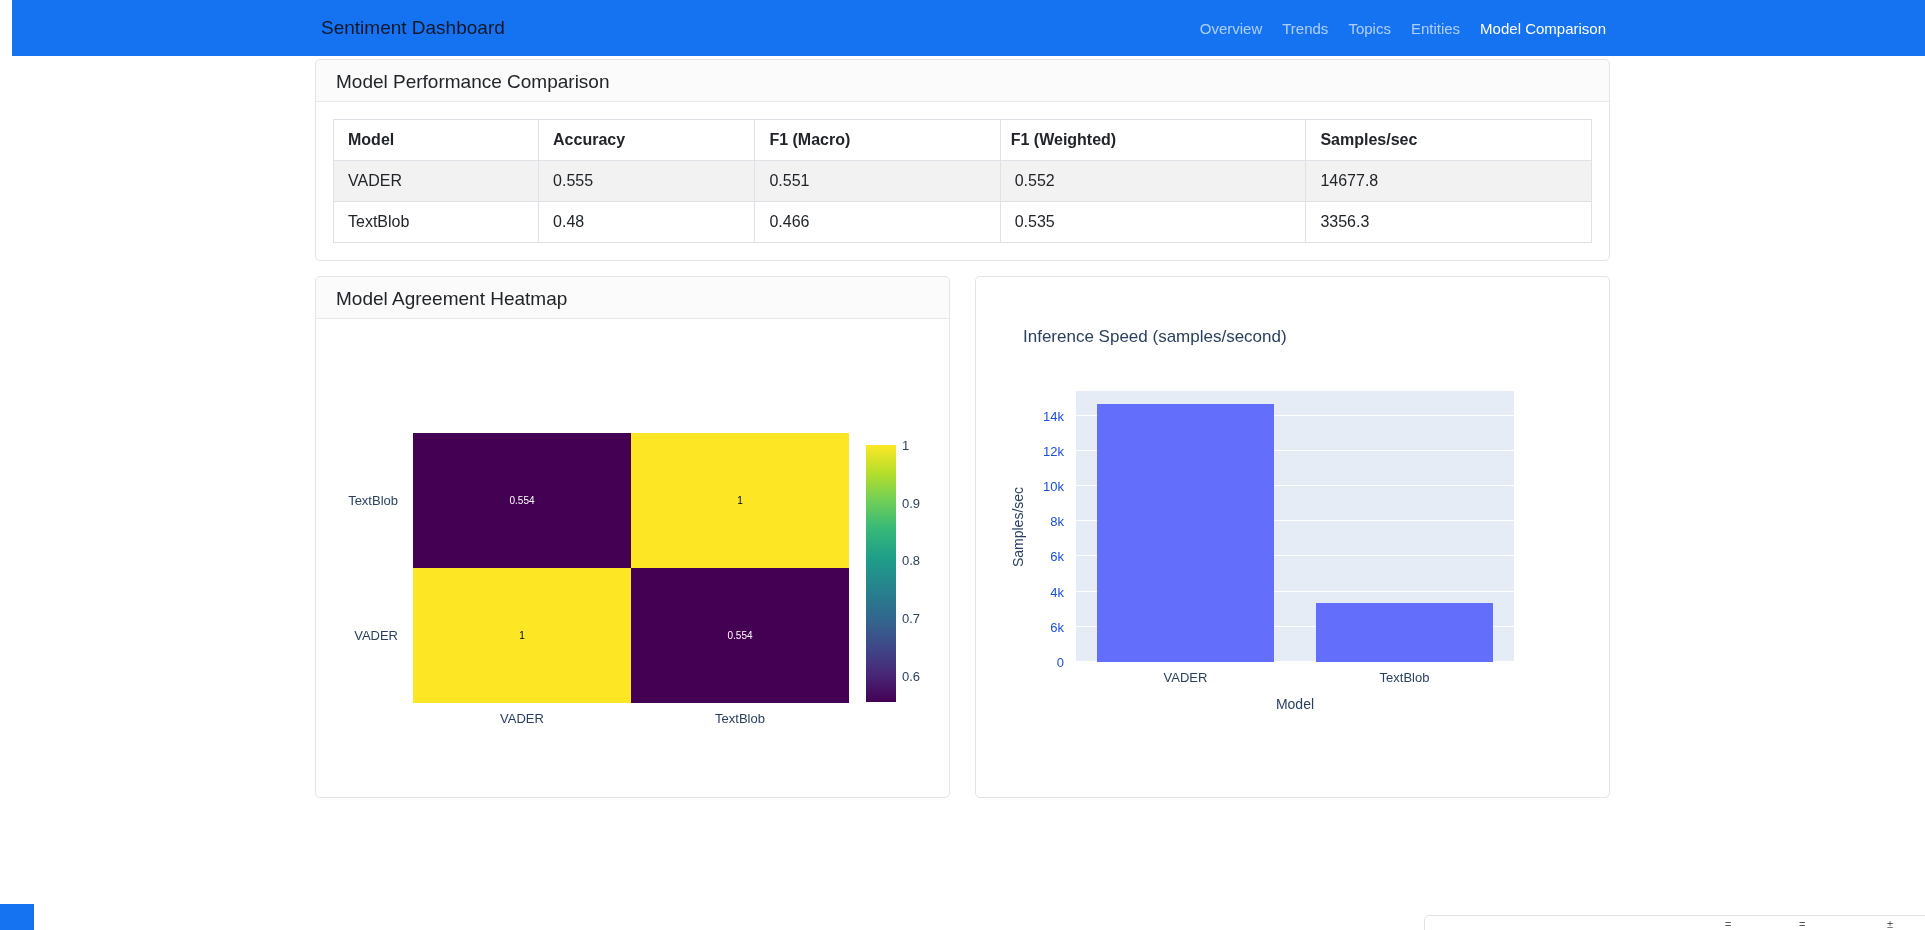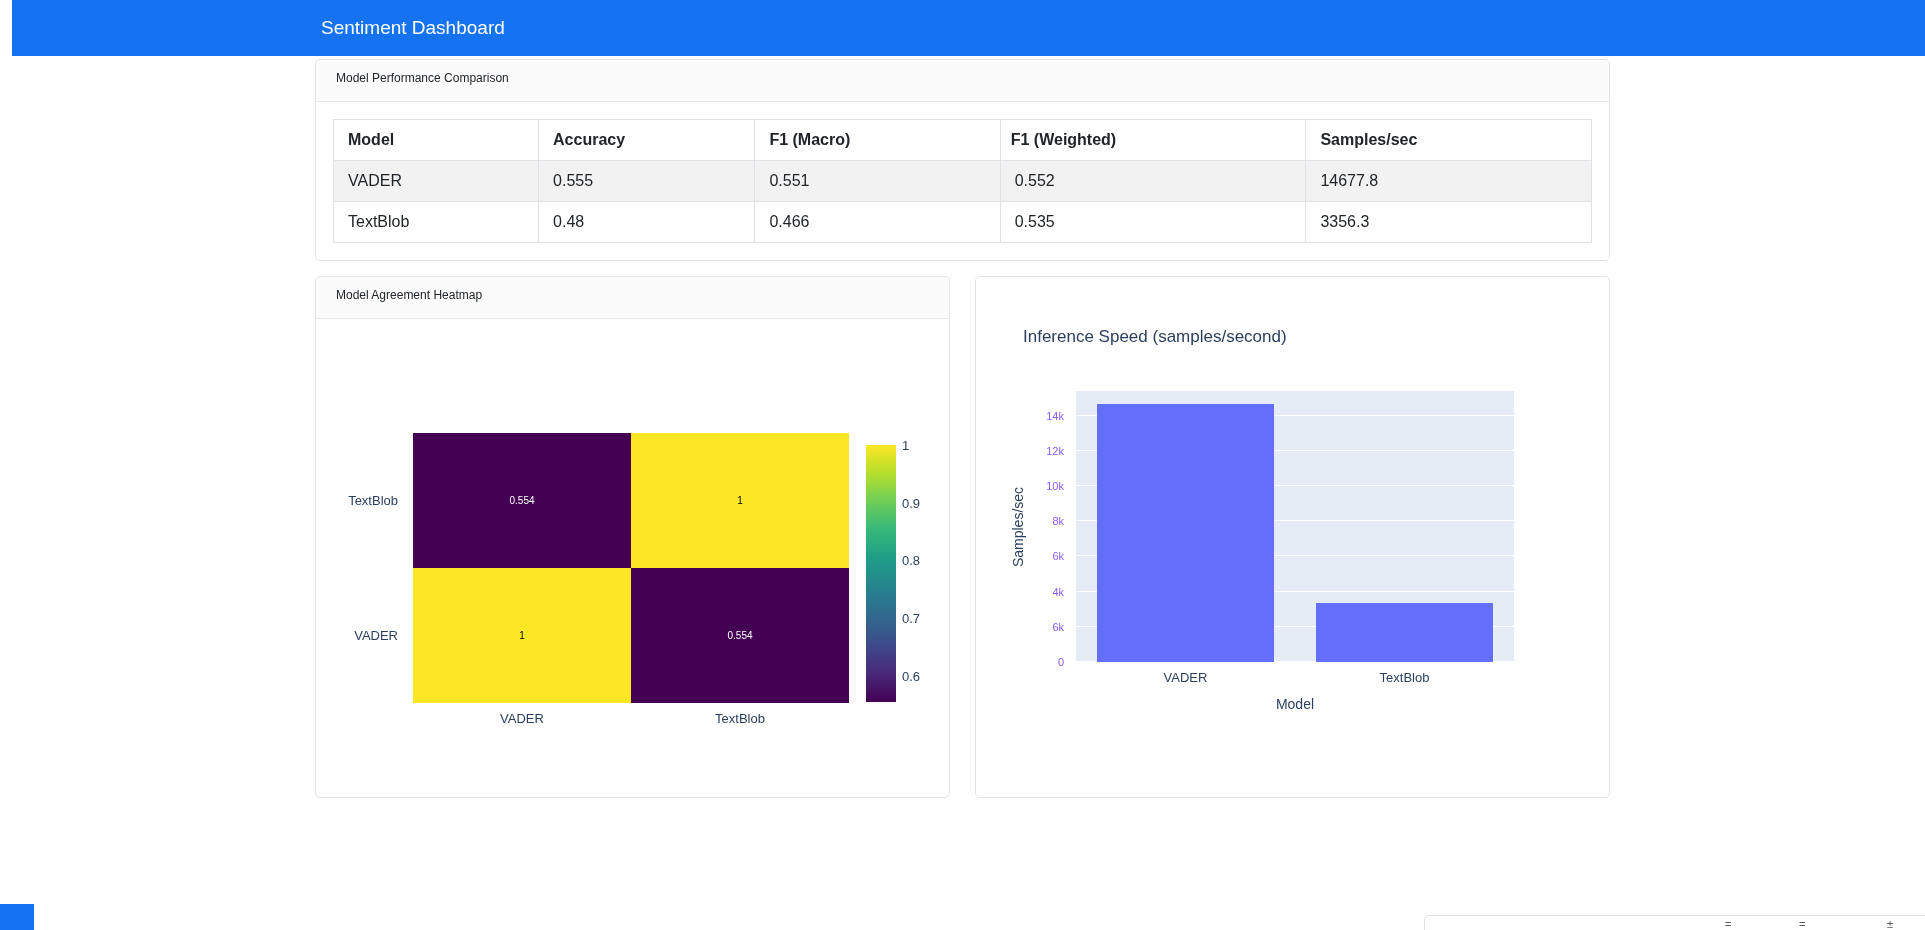--- a/index.html
+++ b/index.html
@@ -4,30 +4,30 @@
 <style>
   * { margin:0; padding:0; box-sizing:border-box; }
   html,body { width:1925px; height:930px; background:#ffffff;
     font-family:"Liberation Sans", sans-serif; overflow:hidden; position:relative; }
 
   
   .navbar { position:absolute; top:0; left:12px; right:0; height:56px;
     background:#1573f2; display:flex; align-items:center; }
   .nav-inner { width:1295px; margin:0 auto; display:flex; align-items:center;
     justify-content:space-between; }
-  .brand { color:#ffffff; font-size:19px; cursor:pointer; }
+  .brand { color:#0f172a; font-size:19px; cursor:pointer; }
   .nav-links { display:flex; list-style:none; align-items:center; }
   .nav-link { color:rgba(255,255,255,.65); font-size:15px; padding:0 10px; cursor:pointer; }
   .nav-link.active { color:#ffffff; }
 
   
   .content { position:absolute; top:56px; left:0; right:0; }
   .container { width:1295px; margin:0 auto; position:relative; }
   .card { background:#fff; border:1px solid #e1e5ea; border-radius:5px; }
-  .card-header { padding:11px 20px; font-size:12px; color:#212529;
+  .card-header { padding:11px 20px; font-size:19px; color:#212529;
     border-bottom:1px solid #e6e9ec; background:rgba(0,0,0,.015);
     border-radius:5px 5px 0 0; height:42px; }
   .card-body { position:relative; }
 
   
   #perf-card { margin-top:3px; }
   #perf-card .card-body { padding:17px; }
   table.perf-table { width:100%; border-collapse:collapse; font-size:16px; color:#212529; }
   .perf-table th, .perf-table td { border:1px solid #dee2e6; padding:10px 14px;
     text-align:left; height:41px; }
@@ -60,21 +60,21 @@
 
   
   .bar-title { position:absolute; left:47px; top:50px; font-size:17px; color:#2a3f5f; }
   .bar-plot { position:absolute; left:100px; top:114px; width:438px; height:271px;
     background:#e5ecf6; }
   .gridline { position:absolute; left:0; width:100%; height:1px; background:#ffffff; }
   .bars { position:absolute; left:0; bottom:0; width:100%; height:100%; display:flex; }
   .band { flex:1; display:flex; align-items:flex-end; justify-content:center; height:100%; }
   .bar { width:81%; }
   .y-ticks { position:absolute; left:0; top:114px; width:94px; height:271px; }
-  .y-tick { position:absolute; right:6px; transform:translateY(50%); font-size:11px; color:#8b5cf6; }
+  .y-tick { position:absolute; right:6px; transform:translateY(50%); font-size:13px; color:#1d4ed8; }
   .x-ticks { position:absolute; left:100px; top:393px; width:438px; display:flex; }
   .x-tick { flex:1; text-align:center; font-size:13px; color:#2a3f5f; }
   .x-axis-title { position:absolute; left:100px; top:419px; width:438px; text-align:center;
     font-size:14px; color:#2a3f5f; }
   .y-axis-title { position:absolute; left:32px; top:114px; width:20px; height:271px;
     display:flex; align-items:center; justify-content:center; }
   .y-axis-title span { transform:rotate(-90deg); white-space:nowrap; font-size:14px; color:#2a3f5f; }
 
   
   .corner-square { position:absolute; left:0; top:904px; width:34px; height:26px; background:#1573f2; }
@@ -82,20 +82,27 @@
     background:#fff; border:1px solid #dfe3e8; border-radius:5px; }
   .pp-glyph { position:absolute; top:2px; font-size:11px; color:#555; cursor:pointer; }
   .pp-glyph.g0 { left:300px; } .pp-glyph.g1 { left:374px; } .pp-glyph.g2 { left:462px; }
 </style>
 </head>
 <body>
 
 <div class="navbar">
   <div class="nav-inner">
     <div class="brand">Sentiment Dashboard</div>
+    <ul class="nav-links">
+      <li class="nav-link">Overview</li>
+      <li class="nav-link">Trends</li>
+      <li class="nav-link">Topics</li>
+      <li class="nav-link">Entities</li>
+      <li class="nav-link active">Model Comparison</li>
+    </ul>
   </div>
 </div>
 
 <div class="content">
   <div class="container">
 
     <div class="card" id="perf-card">
       <div class="card-header">Model Performance Comparison</div>
       <div class="card-body">
         <table class="perf-table">

